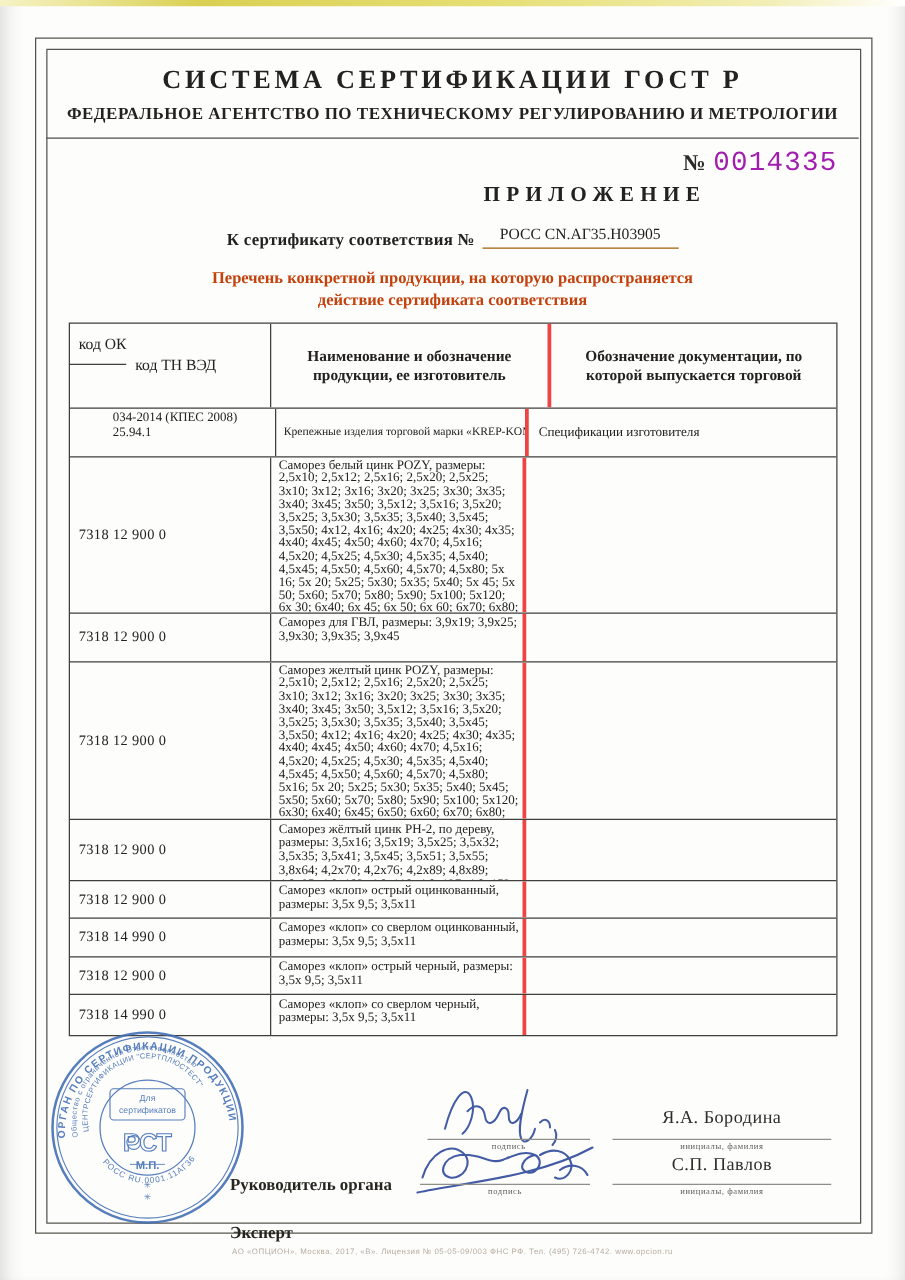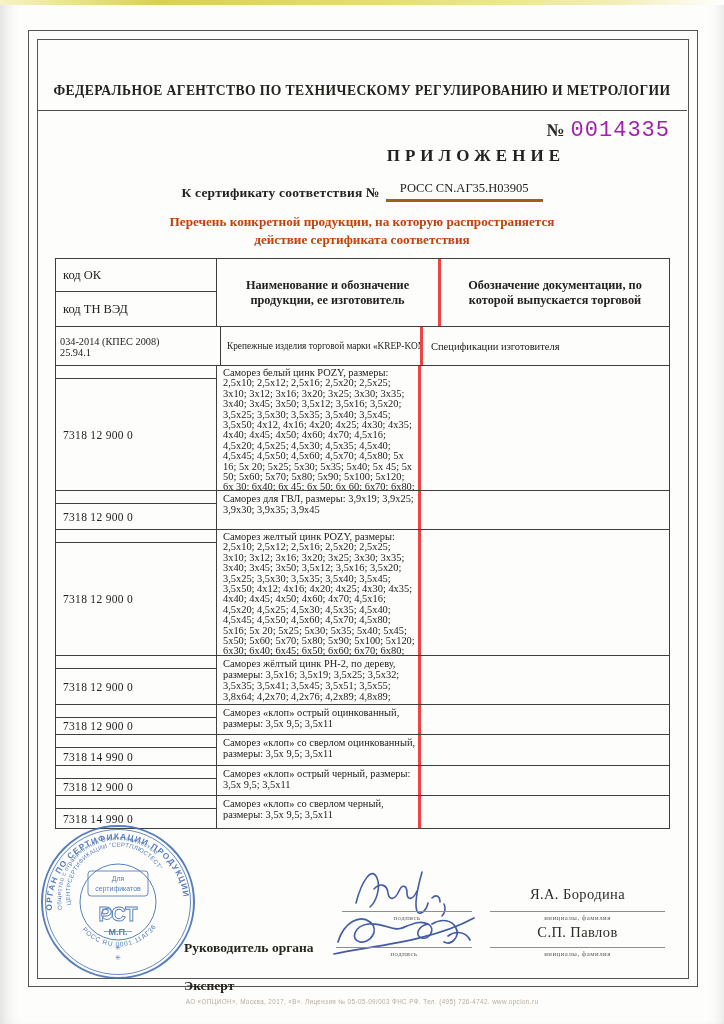--- a/index.html
+++ b/index.html
@@ -15,29 +15,29 @@
           font-size:21px;letter-spacing:3px;color:#23221f;}
   .title2{position:absolute;left:0;top:44px;width:100%;text-align:center;font-weight:bold;
           font-size:13.6px;letter-spacing:.4px;color:#23221f;}
   .cert-no{position:absolute;left:470px;top:118px;width:200px;text-align:right;white-space:nowrap;}
   .no-sign{font-size:18px;font-weight:bold;color:#2c2b28;margin-right:6px;}
   .no-red{font-family:Liberation Mono, monospace;font-size:22px;color:#a21caf;letter-spacing:1px;}
   .appendix{position:absolute;left:37px;top:146px;width:528px;text-align:right;font-weight:bold;
           font-size:17px;letter-spacing:5px;color:#23221f;}
   .certline{position:absolute;left:37px;top:183px;width:650px;text-align:center;color:#23221f;}
   .cl-label{font-size:13.5px;font-weight:bold;letter-spacing:.2px;}
-  .cl-value{display:inline-block;border-bottom:3px solid #a16207;font-size:12.5px;
+  .cl-value{display:inline-block;border-bottom:1px solid #a16207;font-size:12.5px;
           padding:0 14px 3px 14px;margin-left:6px;transform:translateY(-5px);}
   .scope{position:absolute;left:37px;top:213px;width:650px;text-align:center;font-weight:bold;
           font-size:13.2px;line-height:18px;color:#c2410c;}
   
   .tbl{position:absolute;left:55px;top:258px;width:613px;border:1px solid #413f3b;color:#232220;}
   .trow{display:flex;border-bottom:1px solid #413f3b;overflow:hidden;}
   .trow:last-child{border-bottom:none;}
-  .c1{width:160px;min-width:160px;border-right:1px solid #413f3b;display:flex;flex-direction:column;overflow:hidden;}
+  .c1{width:160px;min-width:160px;border-right:1px solid #413f3b;display:flex;overflow:hidden;}
   .c2{width:193px;min-width:193px;border-right:3px solid #ef4444;overflow:hidden;}
   .c3{flex:1;overflow:hidden;}
   .hc1a{height:32px;border-bottom:1px solid #413f3b;display:flex;align-items:center;padding-left:7px;font-size:12.5px;}
   .hc1b{flex:1;display:flex;align-items:center;padding-left:7px;font-size:12.5px;}
   .headc{display:flex;align-items:center;justify-content:center;text-align:center;
          font-weight:bold;font-size:12.3px;line-height:15px;padding:0 14px;}
   .strip{height:12px;min-height:12px;border-bottom:1px solid #413f3b;}
   .code{flex:1;display:flex;align-items:center;padding-left:7px;font-size:11.5px;letter-spacing:.3px;}
   .r1code{justify-content:center;padding:2px 0 0 4px;font-size:10.3px;line-height:11.5px;}
   .pre{white-space:pre-line;}
@@ -58,20 +58,21 @@
 </style>
 </head>
 <body>
 
 <div class="page">
   <div class="edge-top"></div>
   <div class="frame-outer"></div>
   <div class="frame-inner"></div>
 
   <div class="header-box">
+    <div class="title1">СИСТЕМА СЕРТИФИКАЦИИ ГОСТ Р</div>
     <div class="title2">ФЕДЕРАЛЬНОЕ АГЕНТСТВО ПО ТЕХНИЧЕСКОМУ РЕГУЛИРОВАНИЮ И МЕТРОЛОГИИ</div>
   </div>
 
   <div class="cert-no">
     <span class="no-sign">№</span><span class="no-red">0014335</span>
   </div>
 
   <div class="appendix">ПРИЛОЖЕНИЕ</div>
 
   <div class="certline">

